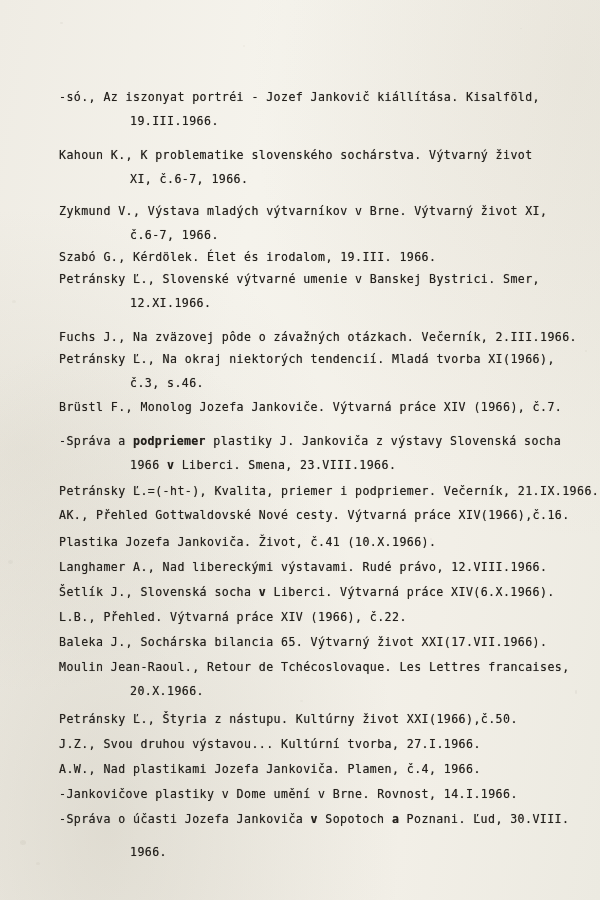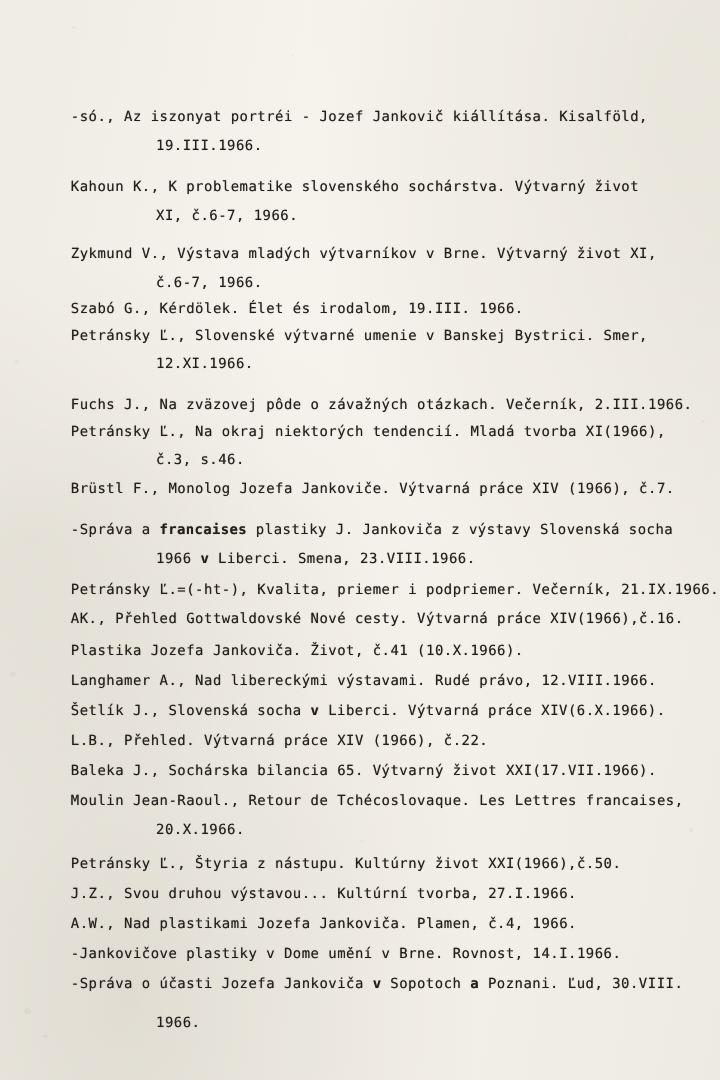--- a/index.html
+++ b/index.html
@@ -82,21 +82,21 @@
     <div class="entry ind" style="top: 172px;">XI, č.6-7, 1966.</div>
     <div class="entry" style="top: 204px;">Zykmund V., Výstava mladých výtvarníkov v Brne. Výtvarný život XI,</div>
     <div class="entry ind" style="top: 228px;">č.6-7, 1966.</div>
     <div class="entry" style="top: 250px;">Szabó G., Kérdölek. Élet és irodalom, 19.III. 1966.</div>
     <div class="entry" style="top: 272px;">Petránsky Ľ., Slovenské výtvarné umenie v Banskej Bystrici. Smer,</div>
     <div class="entry ind" style="top: 296px;">12.XI.1966.</div>
     <div class="entry" style="top: 330px;">Fuchs J., Na zväzovej pôde o závažných otázkach. Večerník, 2.III.1966.</div>
     <div class="entry" style="top: 352px;">Petránsky Ľ., Na okraj niektorých tendencií. Mladá tvorba XI(1966),</div>
     <div class="entry ind" style="top: 376px;">č.3, s.46.</div>
     <div class="entry" style="top: 400px;">Brüstl F., Monolog Jozefa Jankoviče. Výtvarná práce XIV (1966), č.7.</div>
-    <div class="entry" style="top: 434px;">-Správa a <b>francaises</b> plastiky J. Jankoviča z výstavy Slovenská socha</div>
+    <div class="entry" style="top: 434px;">-Správa a <b>podpriemer</b> plastiky J. Jankoviča z výstavy Slovenská socha</div>
     <div class="entry ind" style="top: 458px;">1966 <b>v</b> Liberci. Smena, 23.VIII.1966.</div>
     <div class="entry" style="top: 484px;">Petránsky Ľ.=(-ht-), Kvalita, priemer i podpriemer. Večerník, 21.IX.1966.</div>
     <div class="entry" style="top: 508px;">AK., Přehled Gottwaldovské Nové cesty. Výtvarná práce XIV(1966),č.16.</div>
     <div class="entry" style="top: 535px;">Plastika Jozefa Jankoviča. Život, č.41 (10.X.1966).</div>
     <div class="entry" style="top: 560px;">Langhamer A., Nad libereckými výstavami. Rudé právo, 12.VIII.1966.</div>
     <div class="entry" style="top: 585px;">Šetlík J., Slovenská socha <b>v</b> Liberci. Výtvarná práce XIV(6.X.1966).</div>
     <div class="entry" style="top: 610px;">L.B., Přehled. Výtvarná práce XIV (1966), č.22.</div>
     <div class="entry" style="top: 635px;">Baleka J., Sochárska bilancia 65. Výtvarný život XXI(17.VII.1966).</div>
     <div class="entry" style="top: 660px;">Moulin Jean-Raoul., Retour de Tchécoslovaque. Les Lettres francaises,</div>
     <div class="entry ind" style="top: 684px;">20.X.1966.</div>

